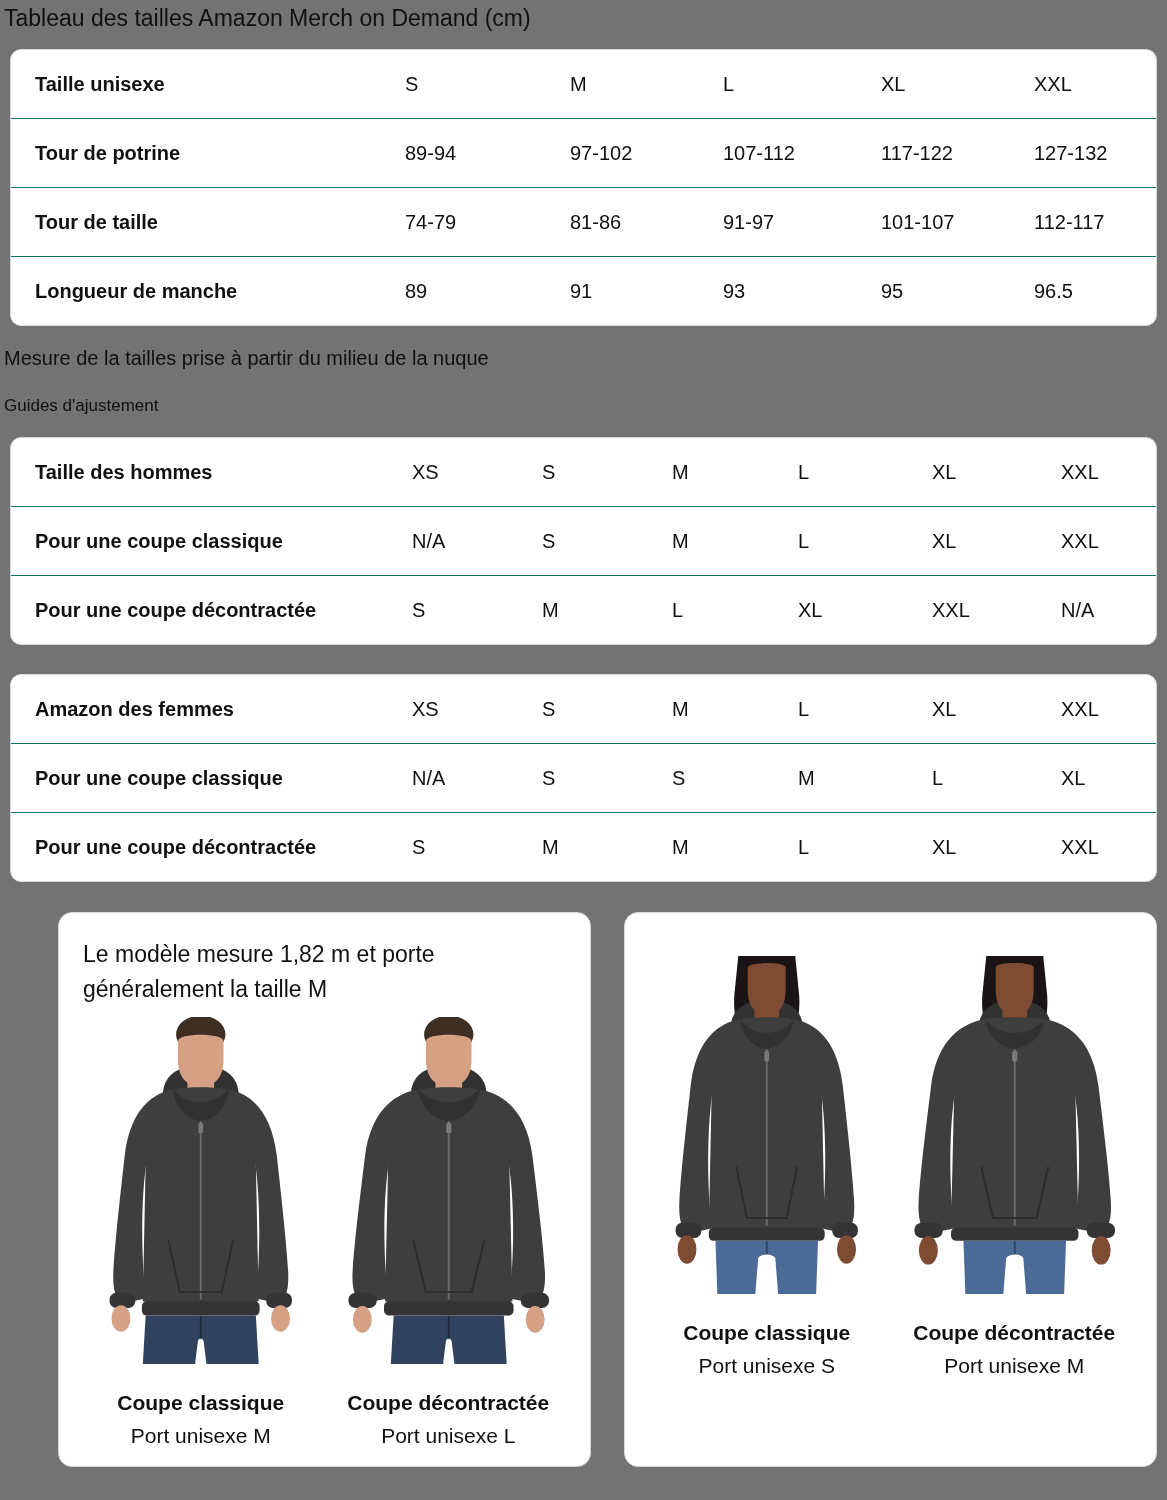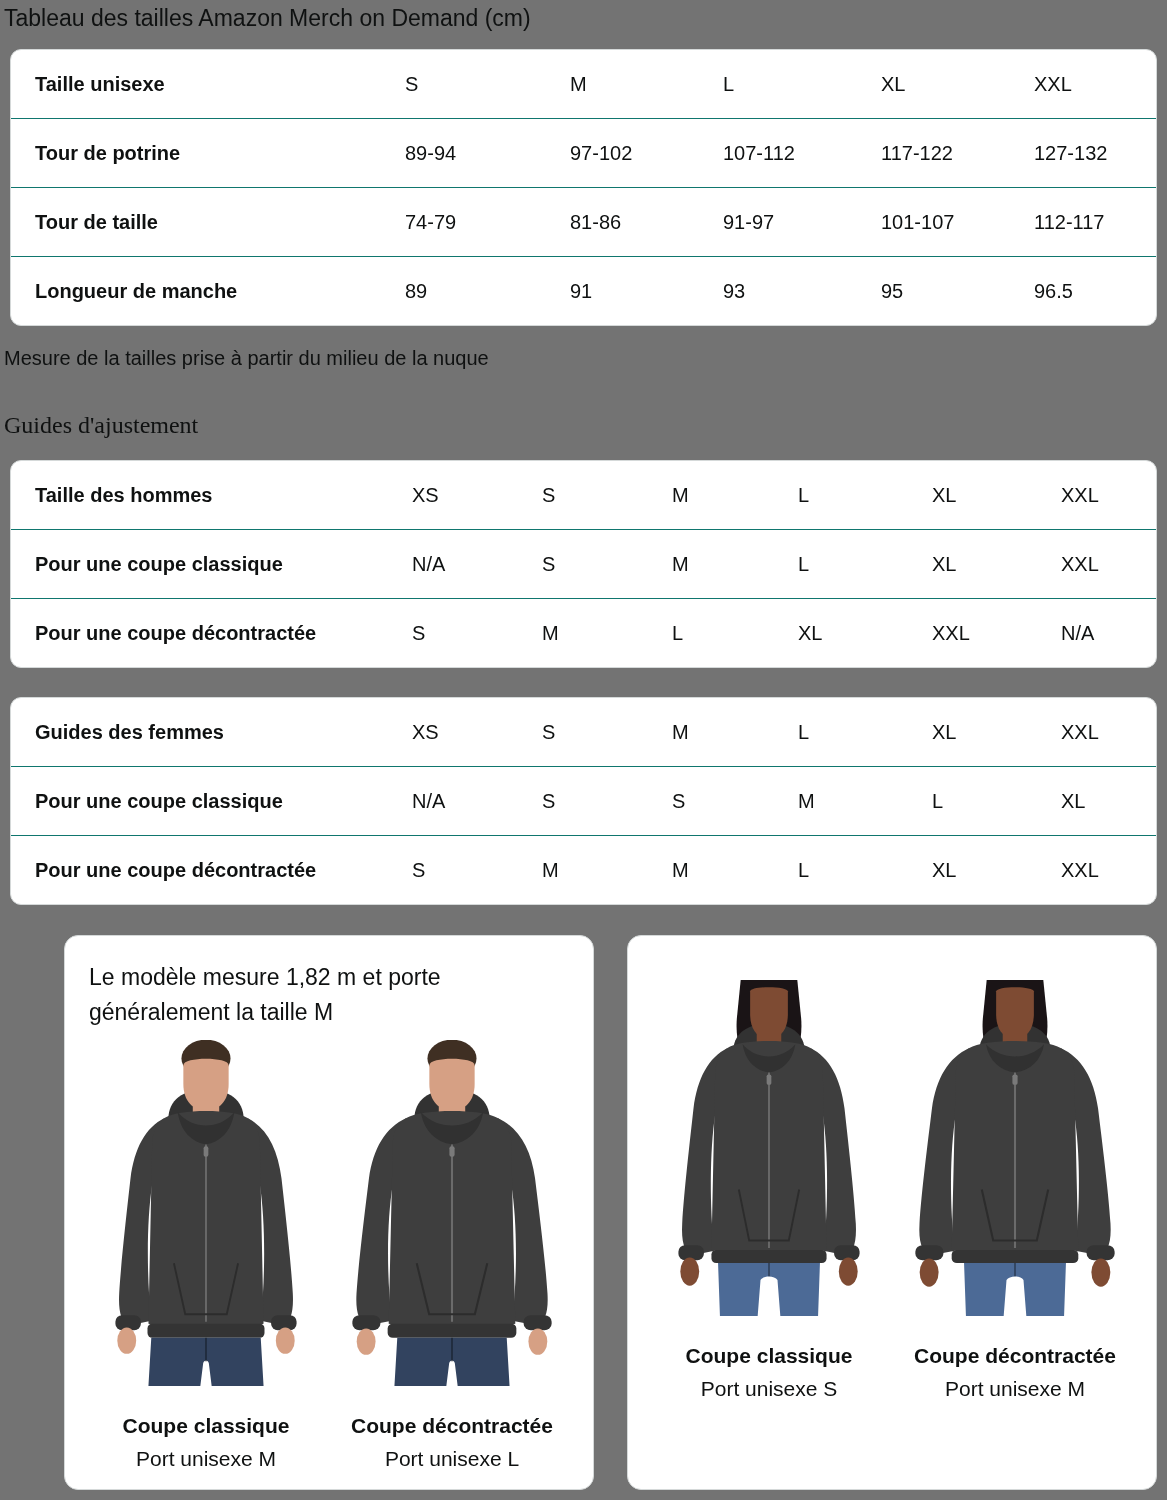--- a/index.html
+++ b/index.html
@@ -37,28 +37,27 @@
     padding-left:24px;
     font-weight:700;
   }
   .cols-5{grid-template-columns:394px 165px 153px 158px 153px 1fr;}
   .cols-6{grid-template-columns:401px 130px 130px 126px 134px 129px 1fr;}
   .note{
     margin:21px 0 0 4px;
     font-size:20px;
   }
   .subheading{
-    margin:42px 0 0 4px;
-    font-size:24px;
-    font-family:Liberation Serif, serif;
+    margin:26px 0 0 4px;
+    font-size:17px;
   }
   .t2{margin-top:21px;}
   .t3{margin-top:29px;}
   .cards{
-    margin:30px 10px 0 16px;
+    margin:30px 10px 0 10px;
     display:flex;
     gap:33px;
     padding-left:48px;
   }
   .card{
     flex:1;
     border:1px solid #D5D9D9;
     border-radius:14px;
     box-sizing:border-box;
     padding:24px 24px 18px 24px;
@@ -181,21 +180,21 @@
       <div>M</div>
       <div>L</div>
       <div>XL</div>
       <div>XXL</div>
       <div>N/A</div>
     </div>
   </div>
 
   <div class="tablebox t3">
     <div class="trow cols-6">
-      <div class="rlabel">Guides des femmes</div>
+      <div class="rlabel">Amazon des femmes</div>
       <div>XS</div>
       <div>S</div>
       <div>M</div>
       <div>L</div>
       <div>XL</div>
       <div>XXL</div>
     </div>
     <div class="trow cols-6">
       <div class="rlabel">Pour une coupe classique</div>
       <div>N/A</div>

